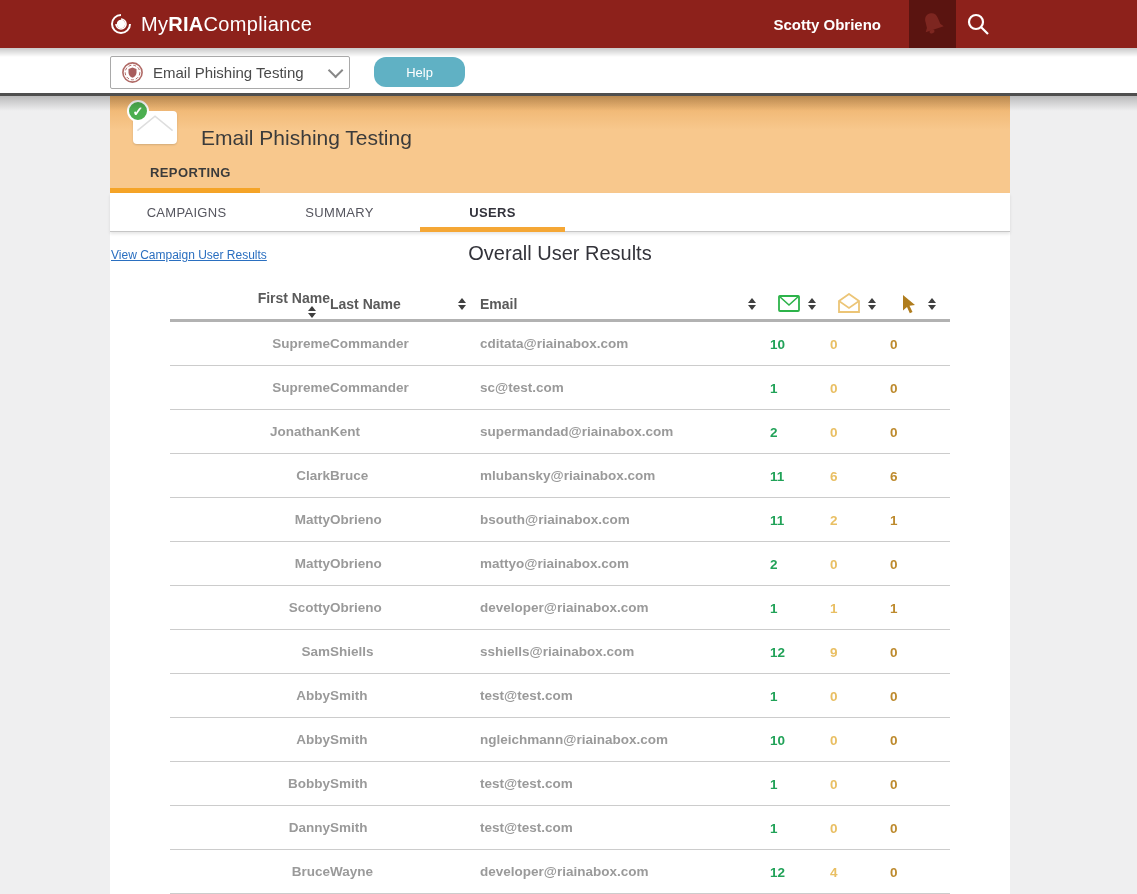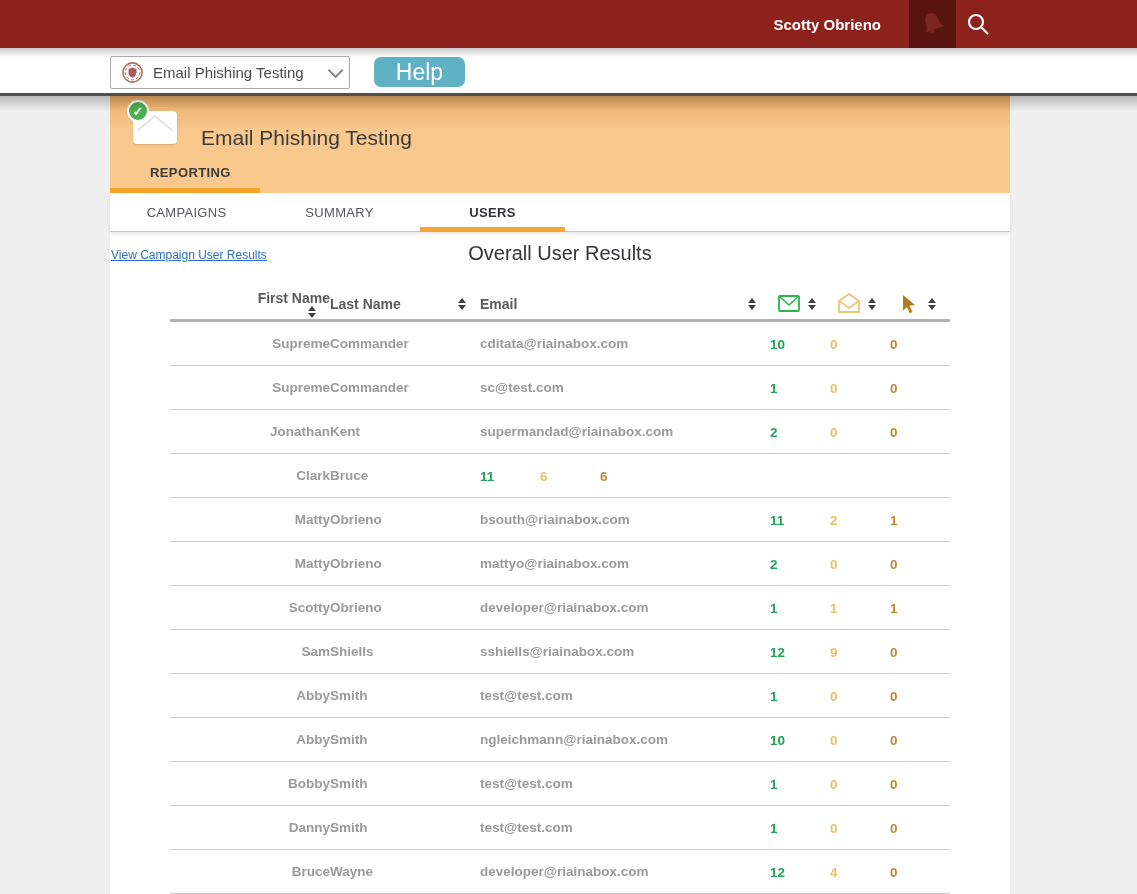--- a/index.html
+++ b/index.html
@@ -22,21 +22,21 @@
   
   .toolbar { position:absolute; left:0; top:48px; width:1137px; height:45px;
              background:linear-gradient(#c9c9c9, #ffffff 9px); }
   .module-select { position:absolute; left:110px; top:8px; width:240px; height:33px; background:#fff;
                    border:1px solid #a9a9a9; border-radius:2px; display:flex; align-items:center;
                    padding:0 10px; gap:9px; cursor:pointer; }
   .module-label { flex:1; font-size:15px; color:#4a4a4a; }
   .chevron { width:11px; height:11px; border-right:2px solid #888; border-bottom:2px solid #888;
              transform:rotate(45deg) translateY(-3px); }
   .help-btn { position:absolute; left:374px; top:9px; width:91px; height:30px; background:#60b1c4;
-              color:#fff; font-size:23px; border:none; border-radius:7px; cursor:pointer;
+              color:#fff; font-size:13px; border:none; border-radius:12px; cursor:pointer;
               font-family:"Liberation Sans", sans-serif; }
 
   
   .divider { position:absolute; left:0; top:93px; width:1137px; height:3px; background:#4f4f4f; z-index:5; }
   .divider-shadow { position:absolute; left:0; top:96px; width:1137px; height:15px;
                     background:linear-gradient(rgba(0,0,0,.22), rgba(0,0,0,0)); z-index:4; pointer-events:none; }
 
   
   .content-col { position:absolute; left:110px; top:96px; width:900px; height:798px; background:#fff; }
 
@@ -92,20 +92,30 @@
   .caret-down { width:0; height:0; border-left:4px solid transparent; border-right:4px solid transparent;
                 border-top:5px solid #3f3f3f; }
   .icon-38 { width:38px; display:flex; justify-content:center; }
 </style>
 </head>
 <body>
 
 <div class="canvas">
 
   <div class="top-header">
+    <div class="logo">
+      <span style="display:flex;">
+        <svg width="26" height="26" viewBox="0 0 26 26">
+          <circle cx="13" cy="13" r="4.2" fill="#ffffff"></circle>
+          <path d="M13 4 a9 9 0 1 0 9 9" fill="none" stroke="#ffffff" stroke-width="2"></path>
+          <path d="M13 8 a5 5 0 1 1 -5 5" fill="none" stroke="#ffffff" stroke-width="1.6"></path>
+        </svg>
+      </span>
+      <span class="logo-word"><span>My</span><b>RIA</b><span>Compliance</span></span>
+    </div>
     <div class="header-right">
       <span class="user-name">Scotty Obrieno</span>
       <div class="bell-box">
         <span style="display:flex;">
           <svg width="28" height="28" viewBox="0 0 28 28">
             <path d="M14 3 C10 3 7.5 6 7.5 10 L7 16 L4.5 19.5 L23.5 19.5 L21 16 L20.5 10 C20.5 6 18 3 14 3 Z" fill="#7d2620" transform="rotate(-18 14 14)"></path>
             <ellipse cx="13" cy="21.5" rx="2.6" ry="1.9" fill="#7d2620" transform="rotate(-18 13 21.5)"></ellipse>
           </svg>
         </span>
       </div>
@@ -289,20 +299,23 @@
               </div>
   </div>
 
   <div class="t-row t-body-row">
     <div class="c1">
                 <span class="name">Clark</span>
               </div>
     <div class="c2">
                 <span class="name">Bruce</span>
               </div>
+    <div class="c3">
+                <span class="name">mlubansky@riainabox.com</span>
+              </div>
     <div class="cn">
                 <span class="num-wrap"><span class="num sent">11</span></span>
               </div>
     <div class="cn">
                 <span class="num-wrap"><span class="num opened">6</span></span>
               </div>
     <div class="cn">
                 <span class="num-wrap"><span class="num clicked">6</span></span>
               </div>
   </div>

